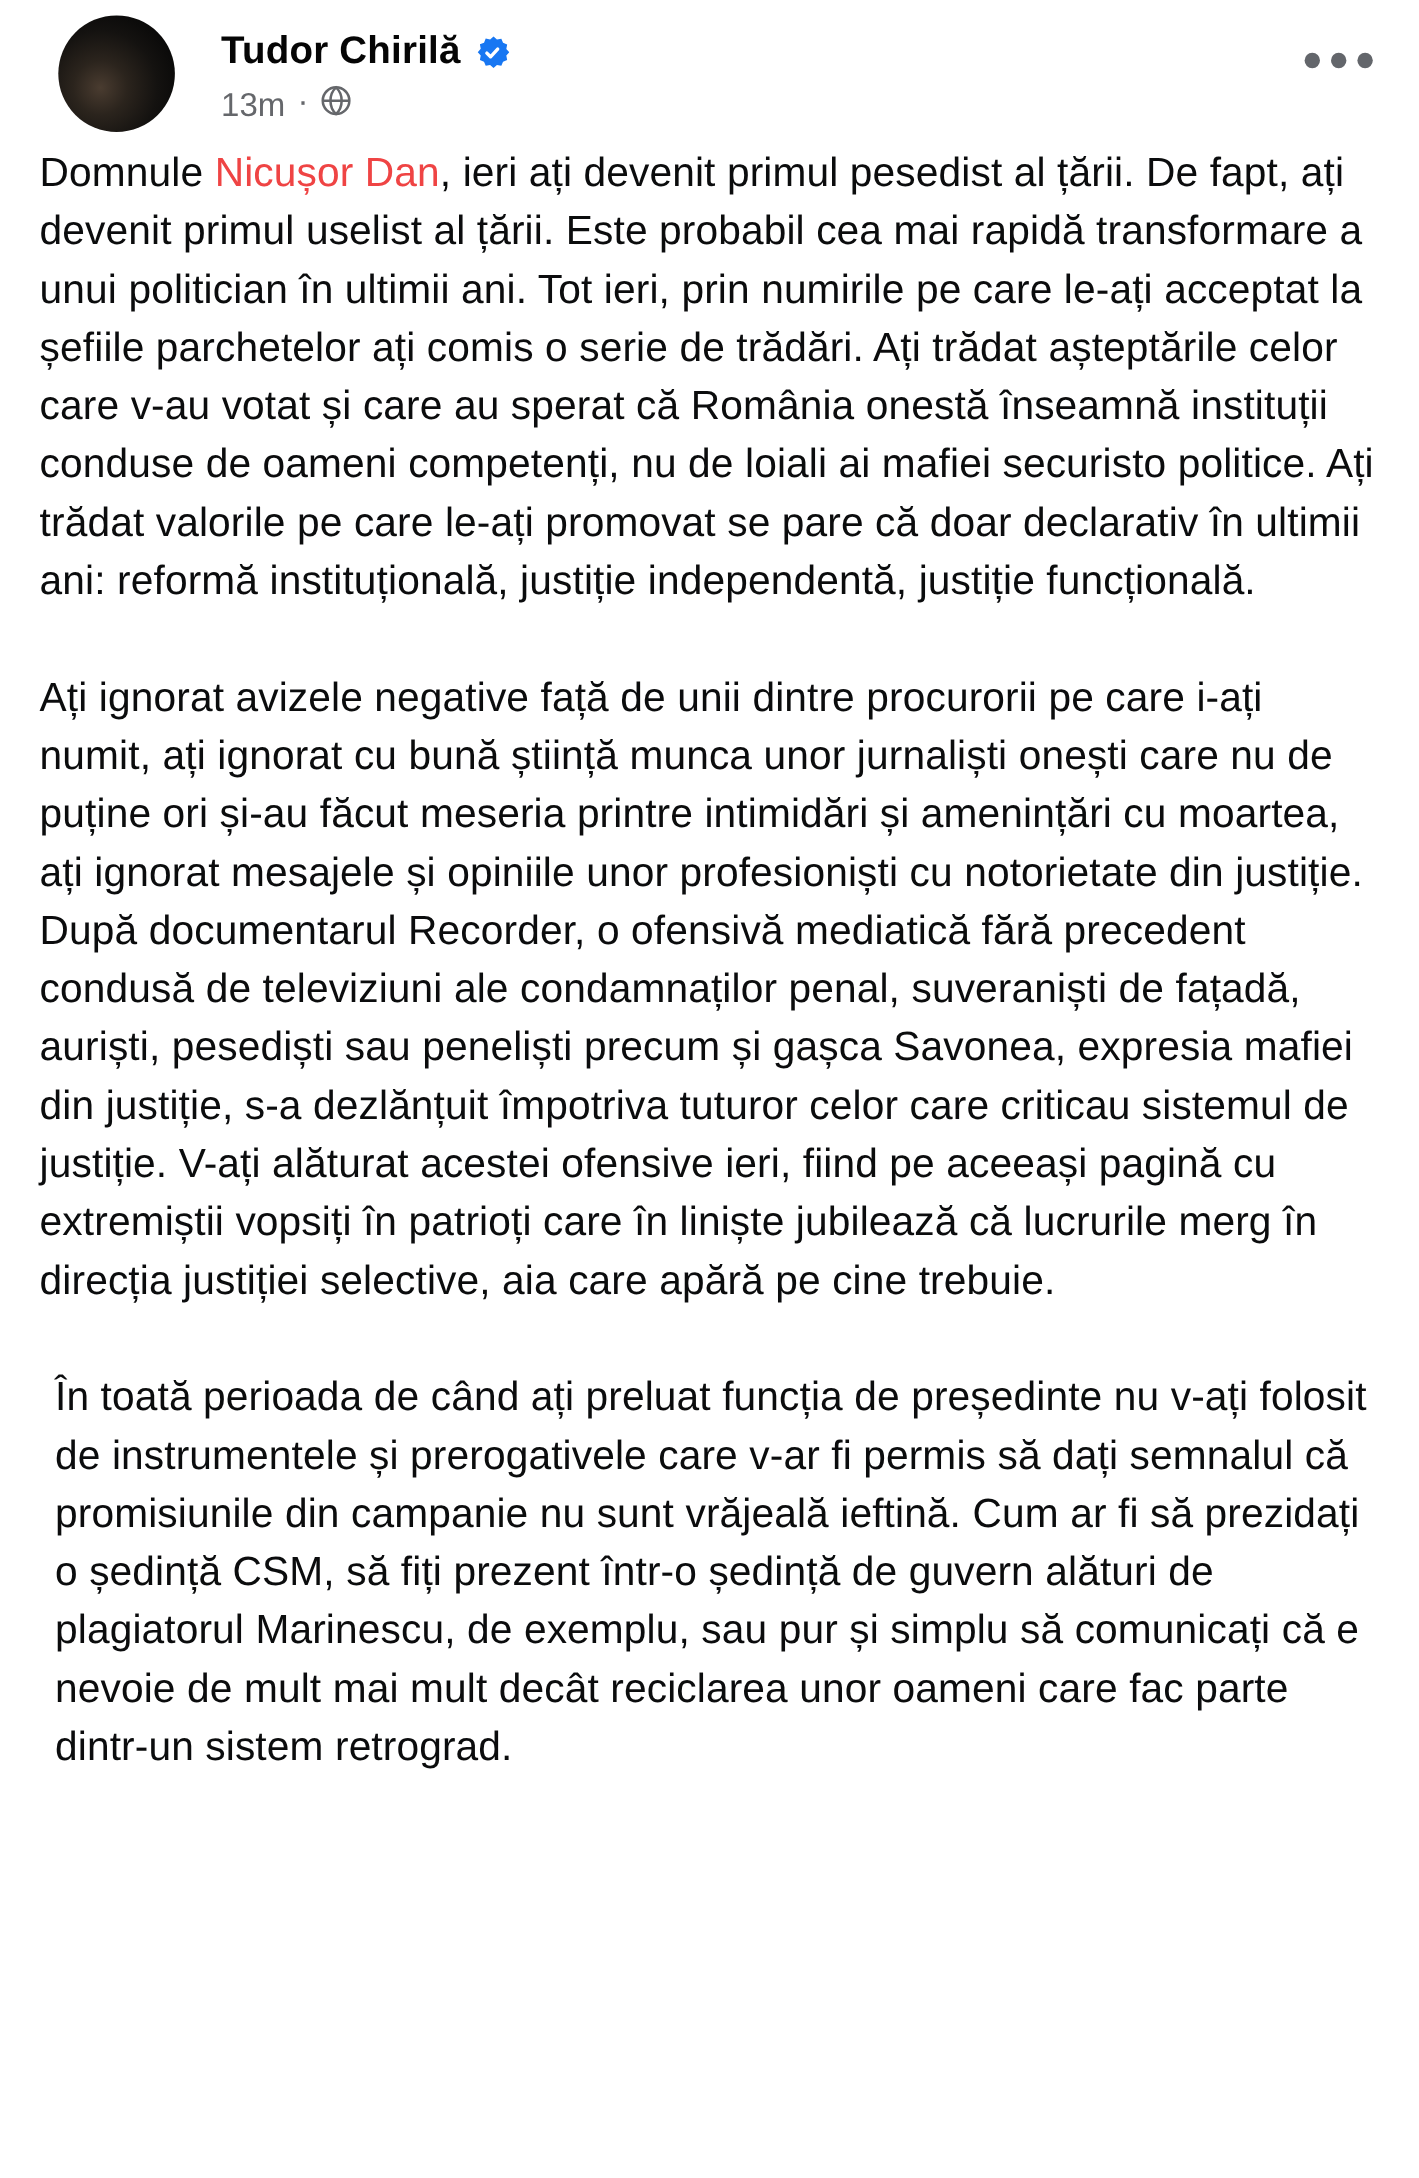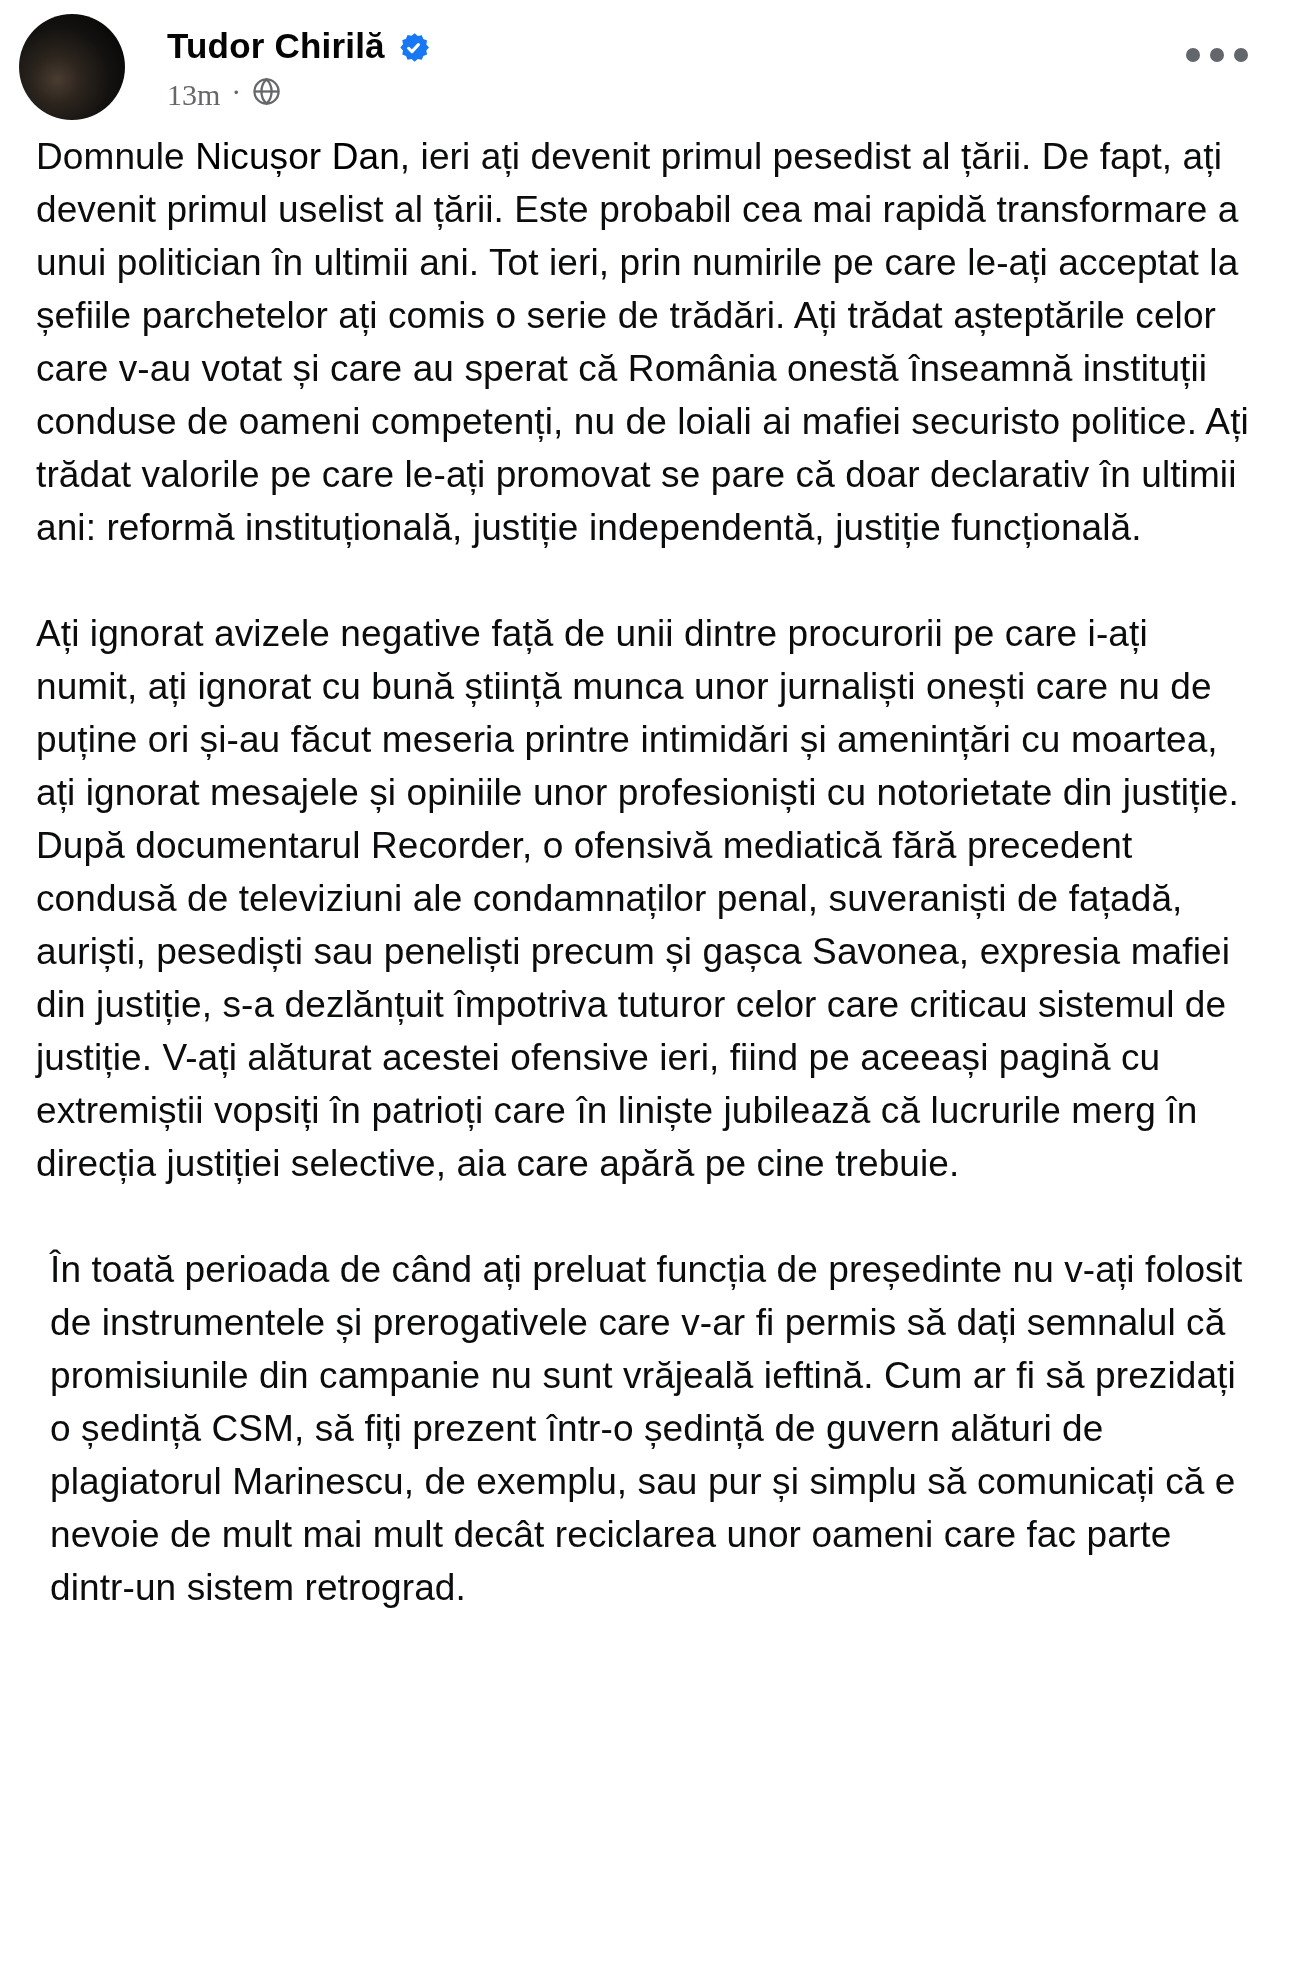--- a/index.html
+++ b/index.html
@@ -10,21 +10,21 @@
     background: #ffffff;
     font-family: "Liberation Sans", sans-serif;
     color: #0b0c0d;
     overflow: hidden;
   }
 
   
   .header {
     display: flex;
     align-items: flex-start;
-    padding: 14px 34px 0 19px;
+    padding: 14px 34px 0 53px;
   }
   .avatar {
     width: 106px;
     height: 106px;
     border-radius: 50%;
     flex: 0 0 auto;
     background:
       radial-gradient(circle at 36% 62%, #4a3c30 0%, #2b241d 26%, #141210 55%, #060606 85%);
     cursor: pointer;
   }
@@ -47,21 +47,20 @@
     text-decoration: none;
   }
   .badge { display: inline-flex; margin-top: 3px; }
   .meta-row {
     margin-top: 11px;
     display: flex;
     align-items: center;
     gap: 11px;
     color: #65676b;
     font-size: 30px;
-    font-family: Liberation Serif, serif;
   }
   .meta-sep { position: relative; top: -3px; }
   .more-button {
     margin-left: auto;
     margin-top: 26px;
     display: flex;
     align-items: center;
     gap: 10px;
     padding: 8px;
     border: none;
@@ -79,21 +78,21 @@
   .post-body {
     padding: 10px 36px 0 36px;
     font-size: 37px;
     line-height: 53px;
     letter-spacing: 0.1px;
     color: #0b0c0d;
   }
   .post-body p { margin: 0 0 53px 0; }
   .post-body p:last-child { margin-bottom: 0; margin-left: 14px; }
   .mention {
-    color: #000000;
+    color: #ef4444;
     text-decoration: none;
     cursor: pointer;
   }
 </style>
 </head>
 <body>
 
 <div class="header">
   <div class="avatar"></div>
 

